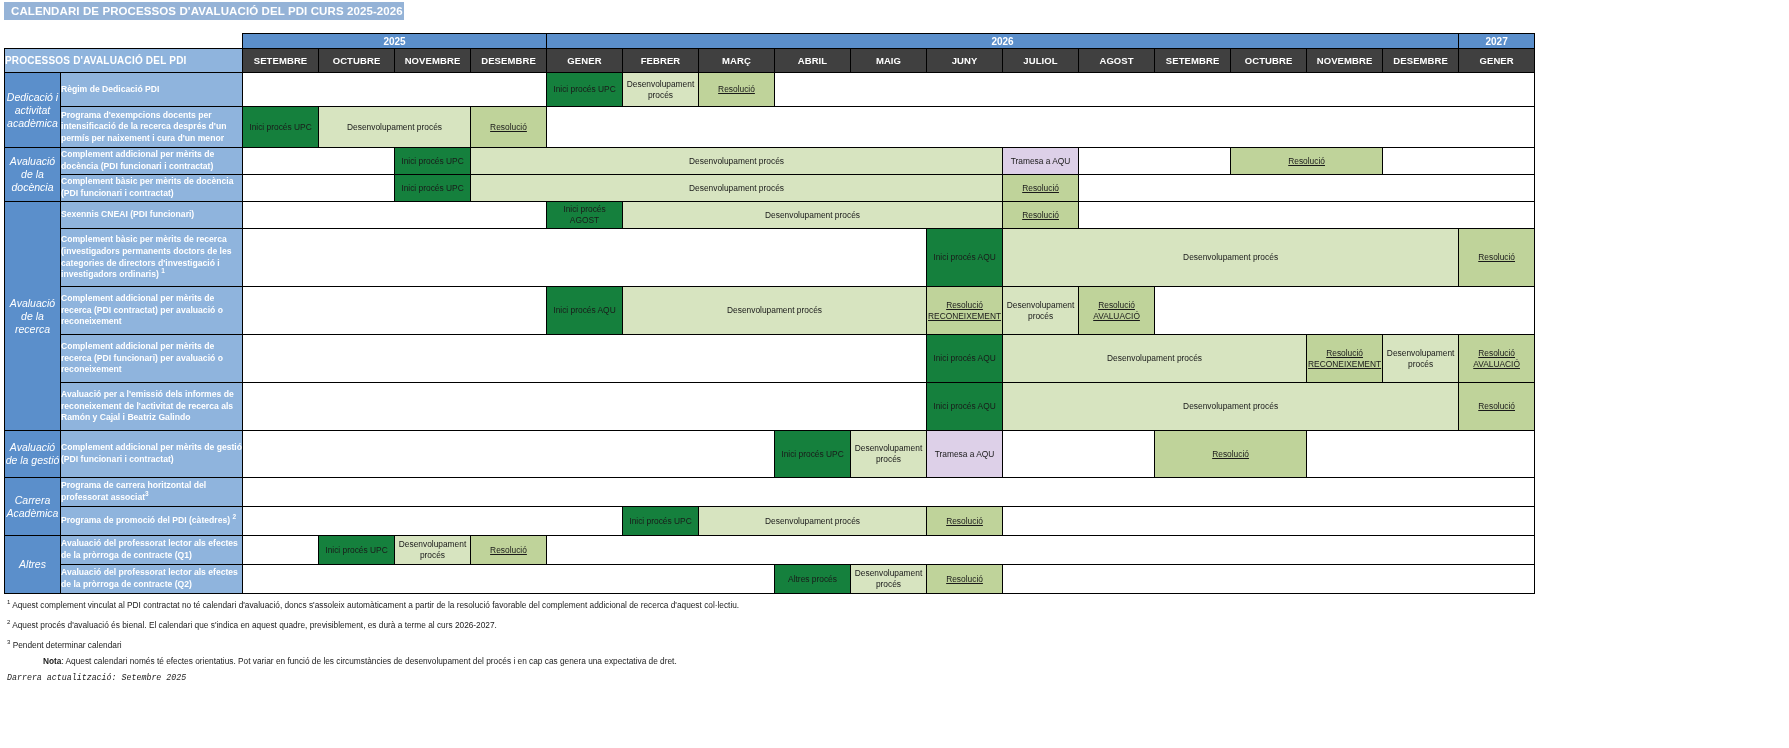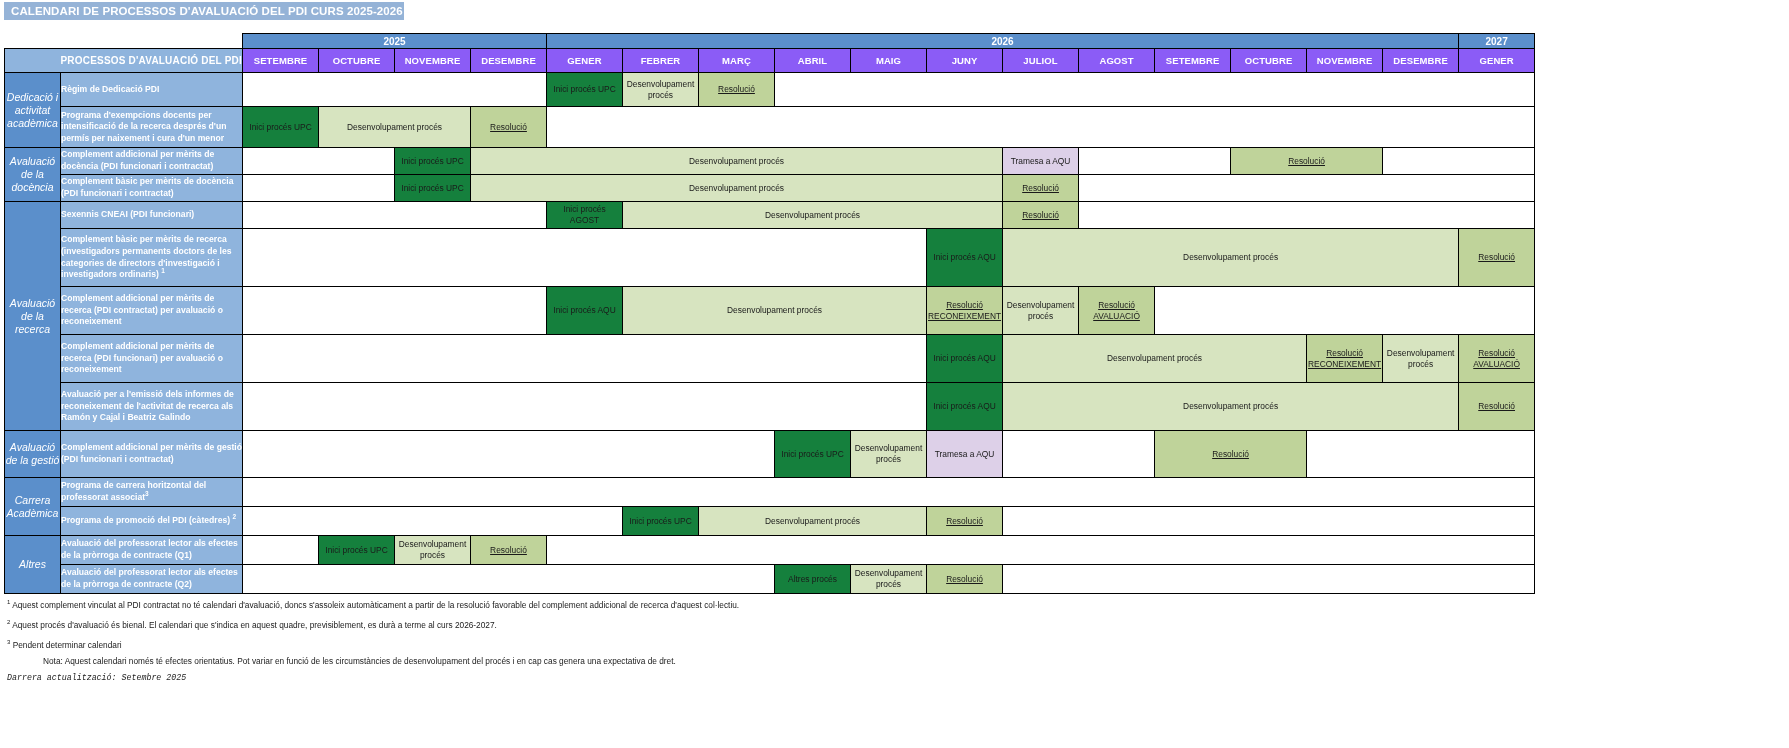--- a/index.html
+++ b/index.html
@@ -34,26 +34,26 @@
   }
   .no-border{border:none !important;background:#ffffff;}
 
   
   .yr{
     background:#5b8fcb;color:#ffffff;font-weight:bold;font-size:10px;
     text-align:center;height:15px;
   }
   
   .mon{
-    background:#8b5cf6;color:#ffffff;font-weight:bold;font-size:9.5px;
+    background:#404040;color:#ffffff;font-weight:bold;font-size:9.5px;
     text-align:center;height:15px;letter-spacing:.1px;
   }
   .procheader{
     background:#8fb4dd;color:#ffffff;font-weight:bold;font-size:10px;
-    text-align:right;height:24px;letter-spacing:.2px;
+    text-align:left;height:24px;letter-spacing:.2px;
   }
 
   
   .grp{
     background:#5b8fcb;color:#ffffff;
     font-style:italic;font-size:10.5px;
     text-align:center;line-height:13px;
     width:56px;
   }
   
@@ -79,21 +79,21 @@
     padding:0 1px;box-sizing:border-box;
   }
 
   
   .notes{
     position:absolute;left:7px;top:597px;width:1400px;
     font-size:8.3px;line-height:10px;color:#1a1a1a;
   }
   .notes p{margin:0 0 7px 0;}
   .notes sup{font-size:6px;}
-  .note-bold{font-weight:normal;padding-left:36px;}
+  .note-bold{font-weight:bold;padding-left:36px;}
   .note-italic{font-style:italic;font-family:Liberation Mono, monospace;}
 </style>
 </head>
 <body>
 
 <div class="page">
 
   <div class="title-banner">CALENDARI DE PROCESSOS D'AVALUACIÓ DEL PDI CURS 2025-2026</div>
 
   <table class="cal">

